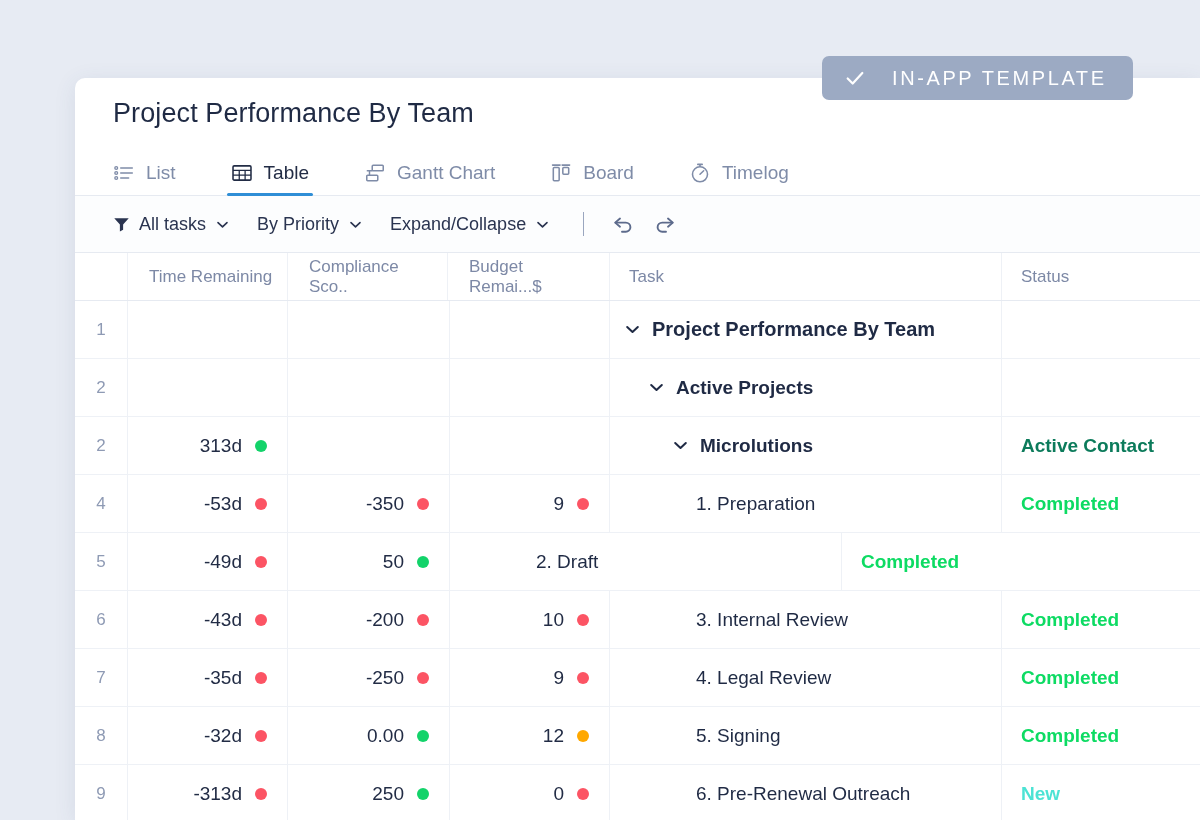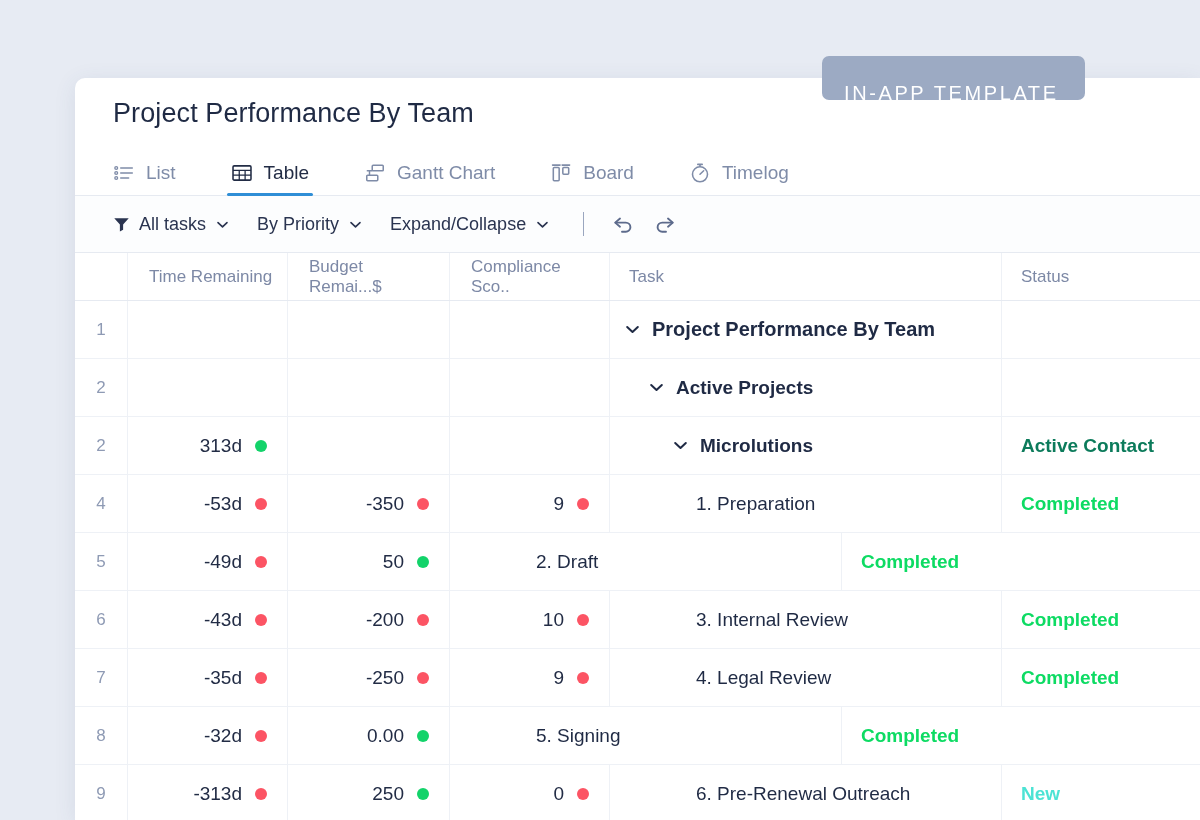--- a/index.html
+++ b/index.html
@@ -26,21 +26,20 @@
     position: absolute;
     left: 822px; top: 56px;
     height: 44px;
     display: flex;
     align-items: center;
     gap: 26px;
     padding: 0 26px 0 22px;
     background: #9caac3;
     border-radius: 7px;
     z-index: 30;
-    flex-direction: column;
   }
   #badge .chk { width: 22px; height: 22px; display:block; }
   #badge .label {
     color: #ffffff;
     font-size: 20px;
     letter-spacing: 2.6px;
     font-weight: 400;
     white-space: nowrap;
   }
 
@@ -309,22 +308,22 @@
         <path d="M19.4 10.6H9.2a4.6 4.6 0 0 0 0 9.2H13" fill="none" stroke="#5d6b8c" stroke-width="1.9" stroke-linecap="round"></path>
       </svg>
     </div>
   </div>
 
   <div id="table">
 
     <div class="trow header">
       <div class="cell c-num"></div>
       <div class="cell c-time">Time Remaining</div>
+      <div class="cell c-comp">Compliance Sco..</div>
       <div class="cell c-bud">Budget Remai...$</div>
-      <div class="cell c-comp">Compliance Sco..</div>
       <div class="cell c-task">Task</div>
       <div class="cell c-stat">Status</div>
     </div>
 
     <div id="rows-container">
         <div class="trow">
           <div class="cell c-num">1</div>
           <div class="cell c-time">
             <div class="metric"></div>
           </div>
@@ -508,20 +507,26 @@
               <span class="val">-32d</span>
               <span class="dot" style="background:#fc5464"></span>
             </div>
           </div>
           <div class="cell c-bud">
             <div class="metric">
               <span class="val">0.00</span>
               <span class="dot" style="background:#13d36a"></span>
             </div>
           </div>
+          <div class="cell c-comp">
+            <div class="metric">
+              <span class="val">12</span>
+              <span class="dot" style="background:#ffa800"></span>
+            </div>
+          </div>
           <div class="cell c-task">
             <div class="taskwrap" style="padding-left:72px">
               <span class="tw-label">5. Signing</span>
             </div>
           </div>
           <div class="cell c-stat">
             <span class="status-text" style="color:#0ddb63">Completed</span>
           </div>
         </div>
         <div class="trow">

